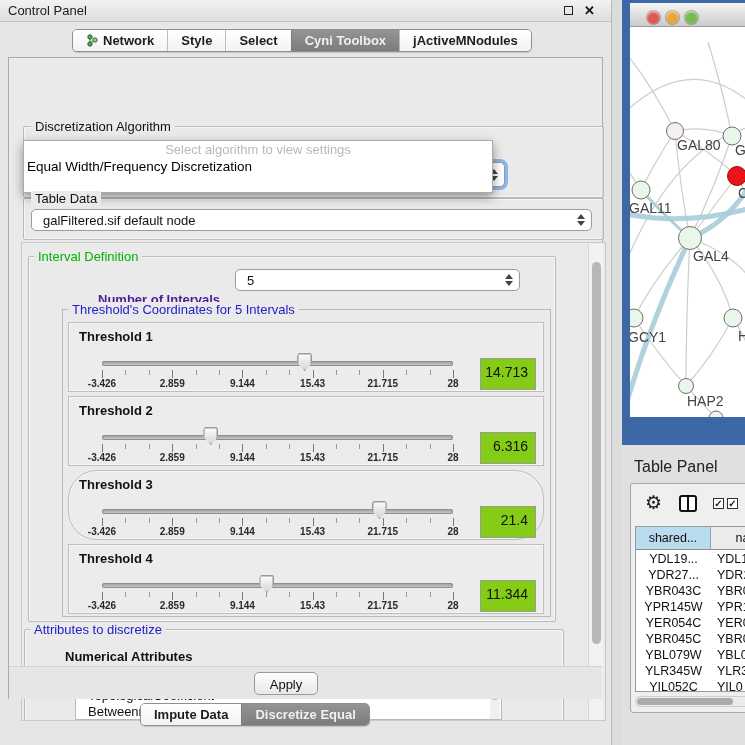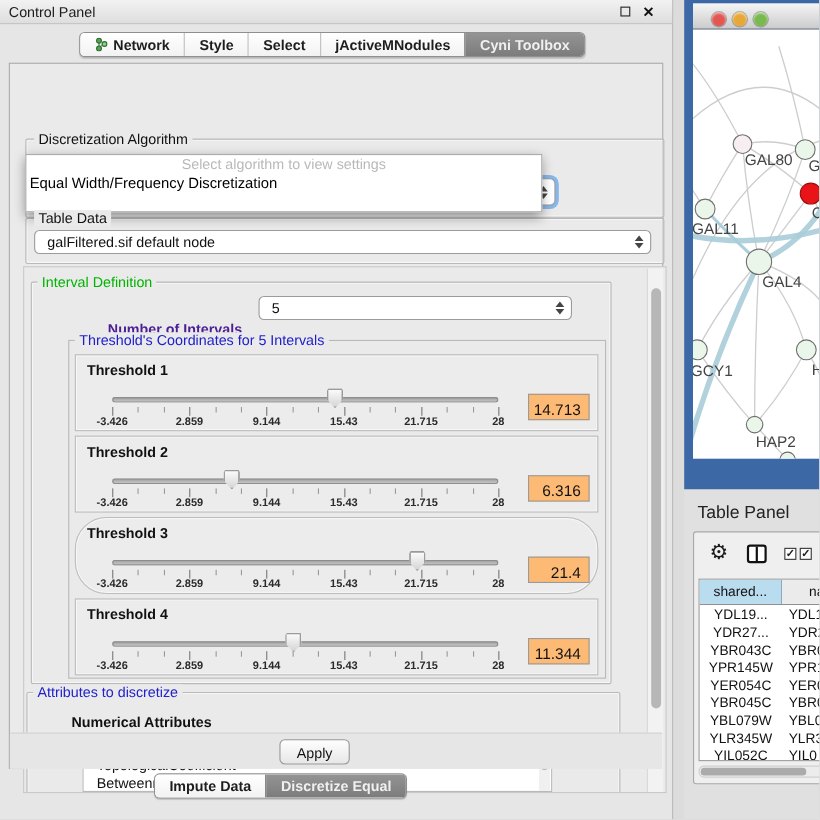--- a/index.html
+++ b/index.html
@@ -55,21 +55,21 @@
   .thresh-group{position:absolute;left:40px;top:66px;width:489px;height:308px;border:1px solid #b9b9b9;}
   .thresh-legend{left:46px;top:59px;color:#2020cc;background:#eaeaea;}
   .tbox{position:absolute;left:5px;width:476px;height:70px;border:1px solid #bdbdbd;background:#ececec;box-shadow:inset 0 0 0 1px rgba(255,255,255,.5);}
   .tlabel{position:absolute;left:10px;top:6px;font-size:13px;font-weight:700;color:#111;}
   .track{position:absolute;left:33px;top:38px;width:351px;height:5px;border-radius:3px;background:linear-gradient(#9a9a9a,#cfcfcf);box-shadow:inset 0 0 0 1px #8d8d8d;}
   .thumb{position:absolute;top:30px;width:15px;height:18px;background:linear-gradient(#fefefe,#d2d2d2);clip-path:polygon(10% 0,90% 0,100% 14%,100% 55%,50% 100%,0 55%,0 14%);box-shadow:inset 0 0 0 1.5px #9a9a9a;}
   .tick{position:absolute;width:1px;background:#777;}
   .tick.major{top:47px;height:8px;}
   .tick.minor{top:47px;height:5px;background:#999;}
   .ticklab{position:absolute;top:55px;transform:translateX(-50%);font-size:10px;font-weight:700;color:#2a2a2a;white-space:nowrap;}
-  .tval{position:absolute;left:411px;top:35px;width:56px;height:24px;line-height:26px;background:#fdba74;border:1px solid #9a9a9a;text-align:right;padding-right:7px;font-size:14px;color:#111;}
+  .tval{position:absolute;left:411px;top:35px;width:56px;height:32px;line-height:26px;background:#84cc16;border:1px solid #9a9a9a;text-align:right;padding-right:7px;font-size:14px;color:#111;}
 
   .attr-group{left:2px;top:386px;width:540px;height:110px;}
   .attr-legend{left:8px;top:379px;color:#2020cc;}
   .attr-sub{position:absolute;left:43px;top:406px;font-size:13px;font-weight:700;color:#111;}
   .attr-list{position:absolute;left:53px;top:428px;width:427px;height:49px;background:#fff;border:1px solid #b9b9b9;overflow:hidden;}
   .attr-item{height:16px;line-height:16px;padding-left:12px;font-size:13px;color:#111;white-space:nowrap;}
   .list-vscroll{position:absolute;right:1px;top:1px;width:10px;height:47px;background:#f0f0f0;}
   .list-vthumb{position:absolute;left:1px;top:1px;width:8px;height:26px;background:#b5b5b5;border-radius:4px;}
 
   .apply-row{position:absolute;left:0;top:608px;width:593px;height:33px;background:#e6e6e6;border-top:1px solid #d2d2d2;}
@@ -125,25 +125,25 @@
             <circle cx="9" cy="6" r="2.2" fill="#8fcb8f" stroke="#2e6b2e"></circle>
           </svg>
           <span>Network</span>
         </div>
         <div class="tab">
           <span>Style</span>
         </div>
         <div class="tab">
           <span>Select</span>
         </div>
+        <div class="tab sel">
+          <span>Cyni Toolbox</span>
+        </div>
         <div class="tab">
           <span>jActiveMNodules</span>
-        </div>
-        <div class="tab sel">
-          <span>Cyni Toolbox</span>
         </div>
       </div>
 
     <div class="cp-content">
 
       <div class="groupbox disc-group"></div>
       <span class="legend disc-legend" style="position:absolute;left:22px;top:61px;">Discretization Algorithm</span>
 
       <div class="combo algo-combo">
         <span class="spin"></span>

